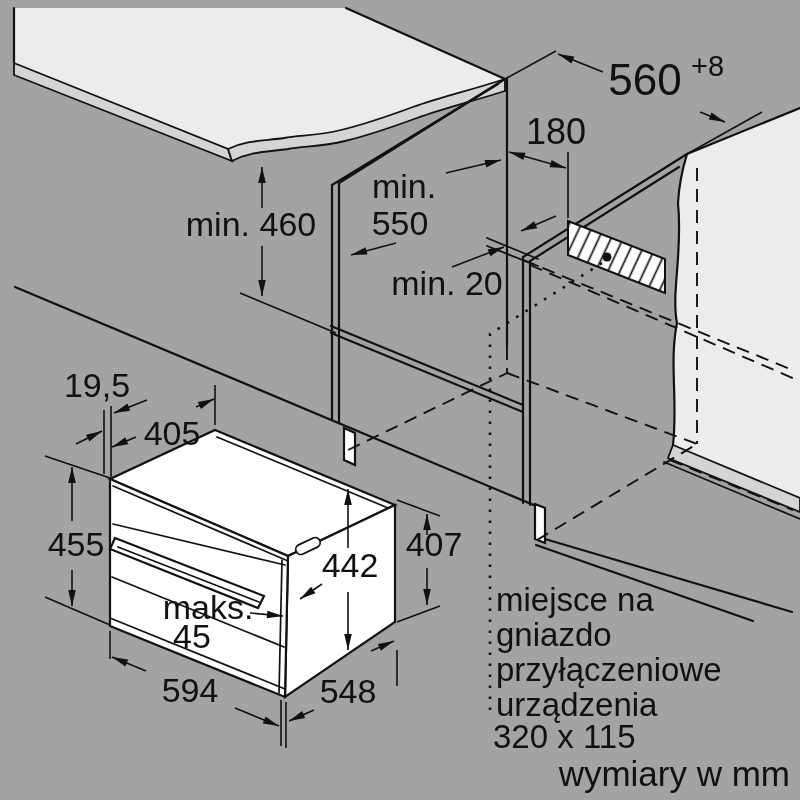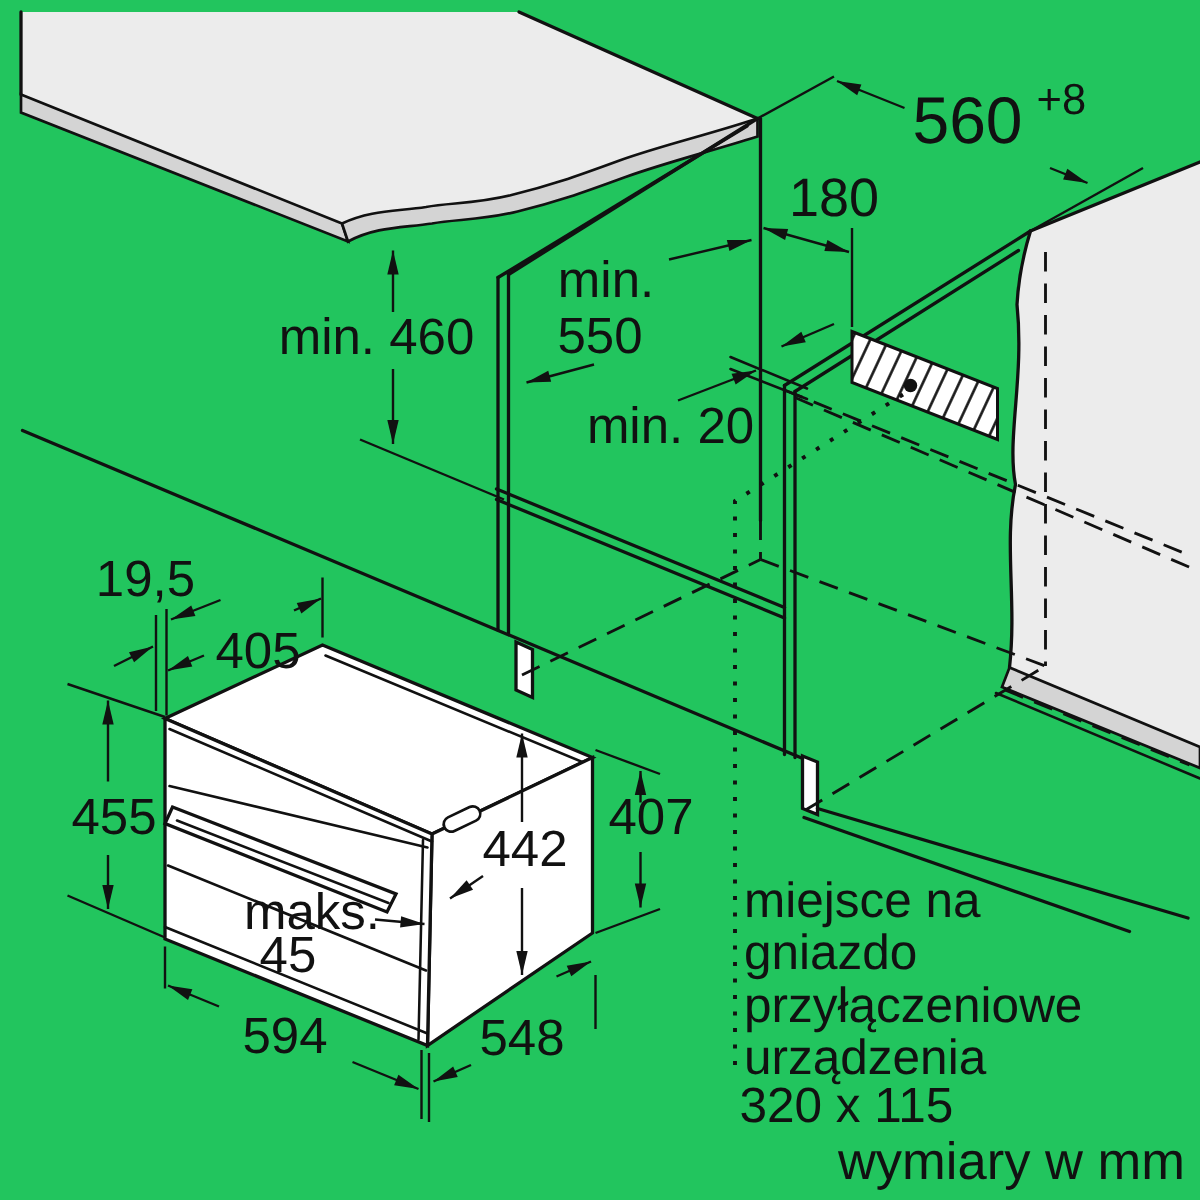--- a/index.html
+++ b/index.html
@@ -1,16 +1,16 @@
 <!DOCTYPE html>
 <html><head>
 <meta charset="utf-8">
 <style>
   html,body{margin:0;padding:0;background:#fff;}
-  #stage{width:800px;height:800px;position:relative;background:#22c55e;overflow:hidden;}
+  #stage{width:800px;height:800px;position:relative;background:#a3a3a3;overflow:hidden;}
   svg{display:block;}
   text{font-family:"Liberation Sans","DejaVu Sans",sans-serif;fill:#111;}
   .ln{stroke:#111;stroke-width:2.2;fill:none;stroke-linecap:round;}
   .lnt{stroke:#111;stroke-width:1.7;fill:none;stroke-linecap:round;}
   .dim{stroke:#111;stroke-width:1.6;fill:none;}
   .dash{stroke:#111;stroke-width:1.9;fill:none;stroke-dasharray:13 8;}
   .dot{stroke:#111;stroke-width:2.6;fill:none;stroke-dasharray:2.6 8.4;}
   .ftop{fill:#ececec;}
   .fband{fill:#d4d4d4;stroke:#111;stroke-width:1.8;}
   .white{fill:#ffffff;}

